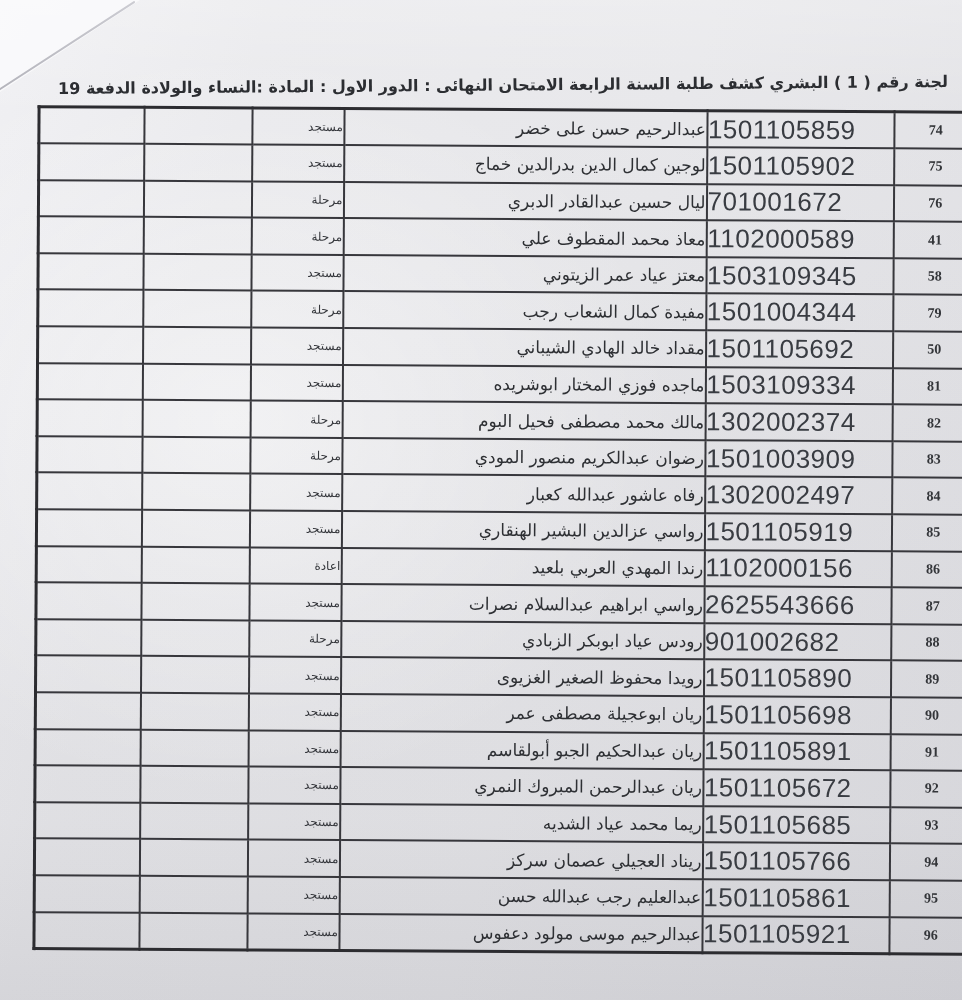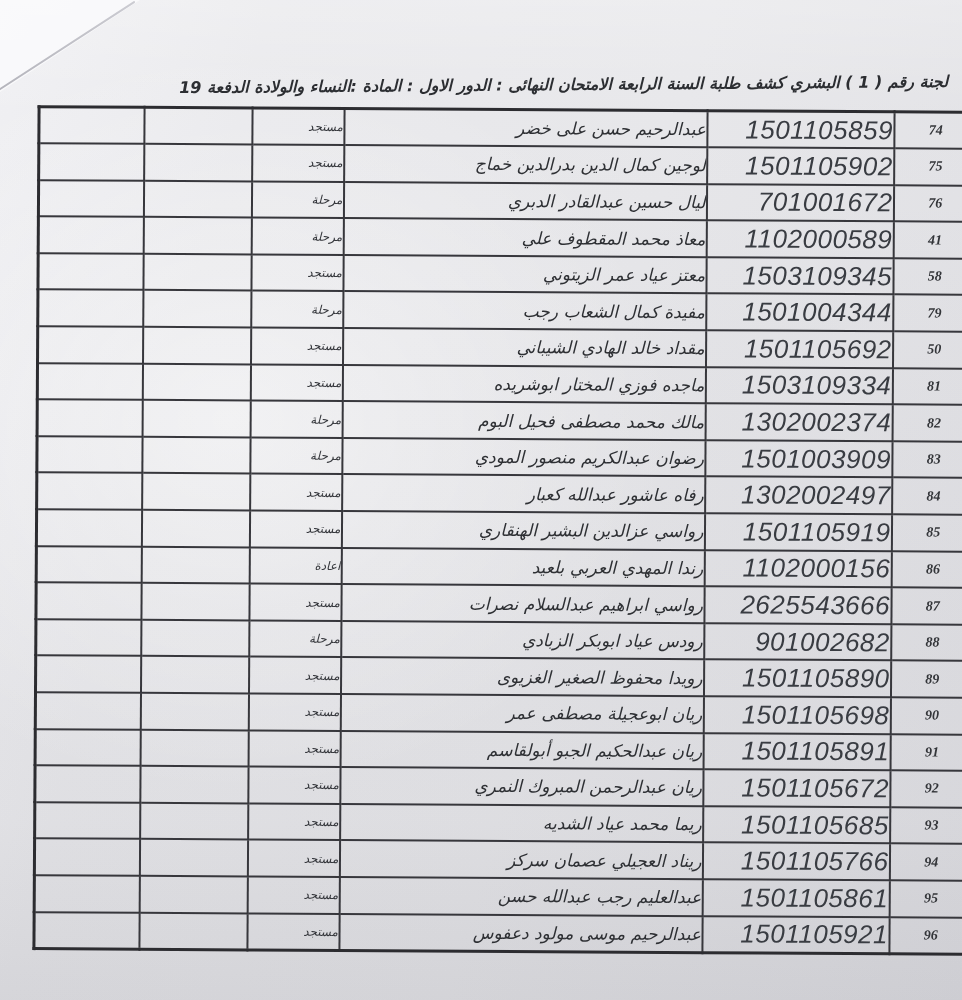--- a/index.html
+++ b/index.html
@@ -8,21 +8,20 @@
     font-family:"DejaVu Sans",sans-serif;
     background:#e7e7ea;
   }
   
   .photo{
     position:absolute;inset:0;
     background:
       radial-gradient(ellipse 620px 520px at 24% 42%, rgba(255,255,255,0.50), rgba(255,255,255,0) 72%),
       linear-gradient(to bottom, rgba(255,255,255,0.25) 0%, rgba(255,255,255,0) 12%, rgba(40,40,55,0.05) 82%, rgba(40,40,55,0.10) 100%),
       linear-gradient(105deg, #f0f0f3 0%, #e9e9ec 22%, #e7e7ea 58%, #e0e0e4 100%);
-    font-style: italic;
   }
   .corner-light{
     position:absolute;left:0;top:0;width:170px;height:100px;
     clip-path:polygon(0 0,140px 0,0 92px);
     background:rgba(250,250,252,0.85);
   }
   .crease{
     position:absolute;left:-6px;top:92px;width:168px;height:2px;
     background:linear-gradient(to right,#9d9da6,#bcbcc4);
     transform:rotate(-33deg);transform-origin:left center;opacity:.75;border-radius:2px;
@@ -52,21 +51,21 @@
   td.c-blank2{width:108px;}
   td.c-status{
     width:92px;direction:rtl;text-align:right;padding-right:3px;
     font-family:"DejaVu Sans",sans-serif;font-size:12px;color:#35373c;
   }
   td.c-name{
     width:363px;direction:rtl;text-align:right;padding-right:9px;padding-left:4px;
     font-family:"DejaVu Sans",sans-serif;font-size:17px;color:#2e3034;
   }
   td.c-id{
-    width:187px;text-align:right;padding-right:12px;
+    width:187px;text-align:left;padding-right:12px;
     font-family:"Liberation Sans",sans-serif;font-size:26px;color:#393c42;
     letter-spacing:.5px;
   }
   td.c-serial{
     width:84px;text-align:center;
     font-family:"Liberation Serif",serif;font-weight:bold;font-size:14px;color:#333539;border-radius:11px;
   }
 </style>
 </head>
 <body>

